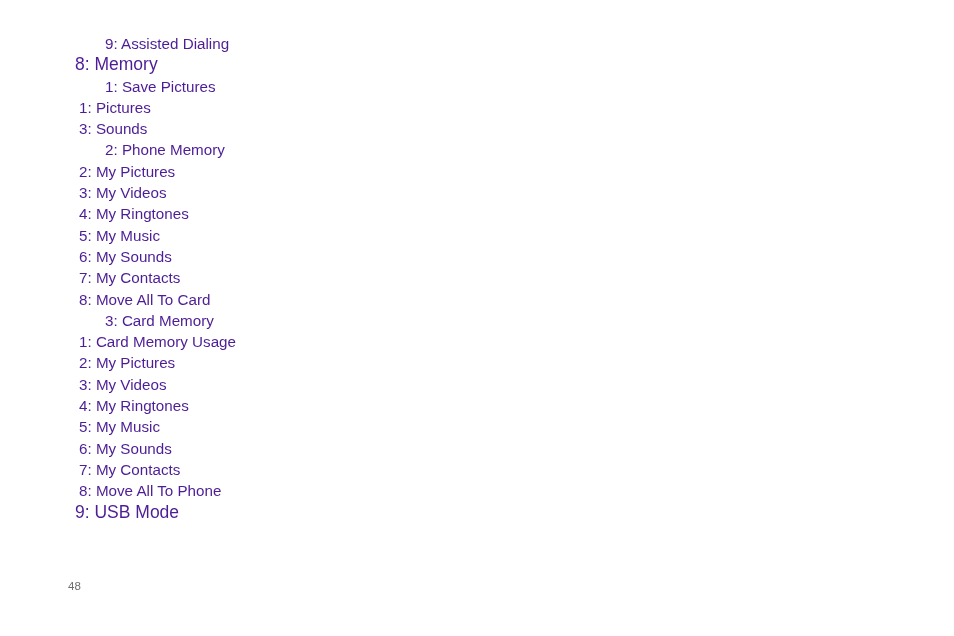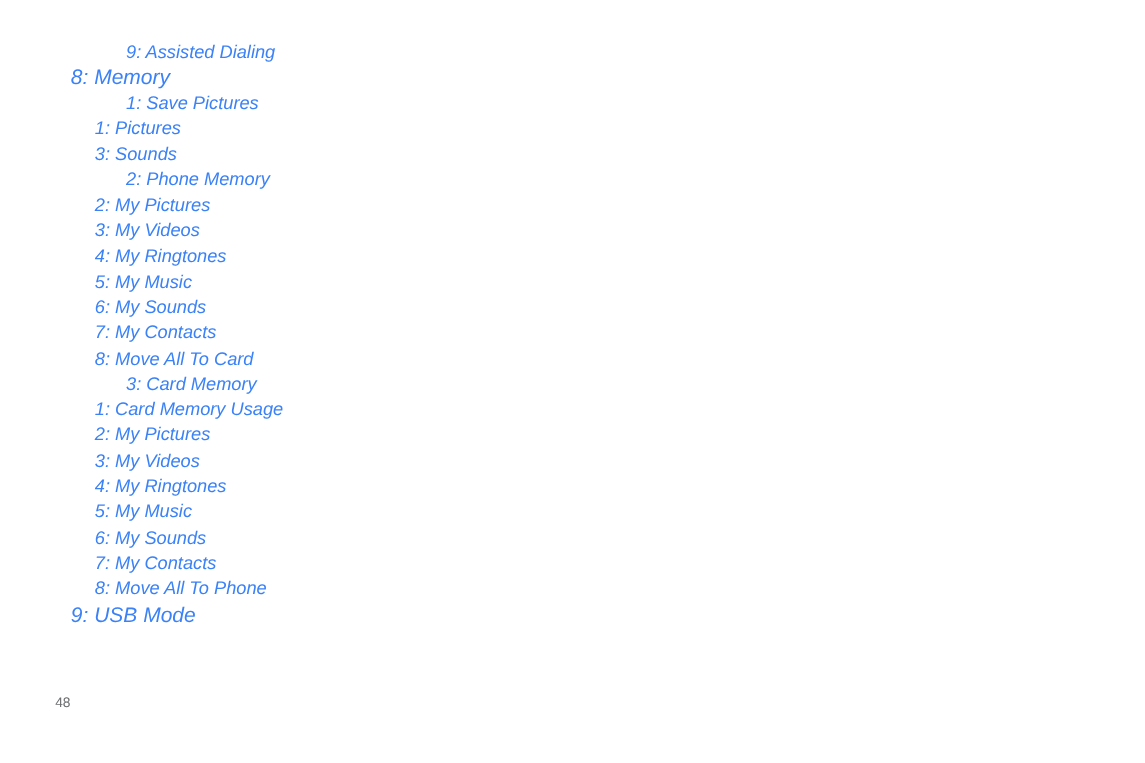--- a/index.html
+++ b/index.html
@@ -32,48 +32,47 @@
   .menu-list {
     list-style: none;
     margin: 0;
     padding: 0;
   }
 
   .menu-item {
     white-space: nowrap;
     line-height: 21.3px;
     height: 21.3px;
-    color: #3b82f6;
-    font-style: italic;
+    color: #4c1d95;
   }
 
   
   .menu-item.level-1 {
-    padding-left: 59px;
+    padding-left: 75px;
     font-size: 17.5px;
   }
   .menu-item.level-2 {
     padding-left: 105px;
     font-size: 15.2px;
   }
   .menu-item.level-3 {
     padding-left: 79px;
     font-size: 15.2px;
   }
 
   #column-right .menu-item.level-1 { padding-left: 522px; }
   #column-right .menu-item.level-2 { padding-left: 551px; }
   #column-right .menu-item.level-3 { padding-left: 578px; }
 
   #column-left  { top: 33px; }
   #column-right { top: 35px; }
 
   #page-number {
     position: absolute;
-    left: 46px;
+    left: 68px;
     top: 580px;
     font-size: 11.5px;
     color: #6d6e71;
   }
 </style>
 </head>
 <body>
 
 <div id="page">
 

